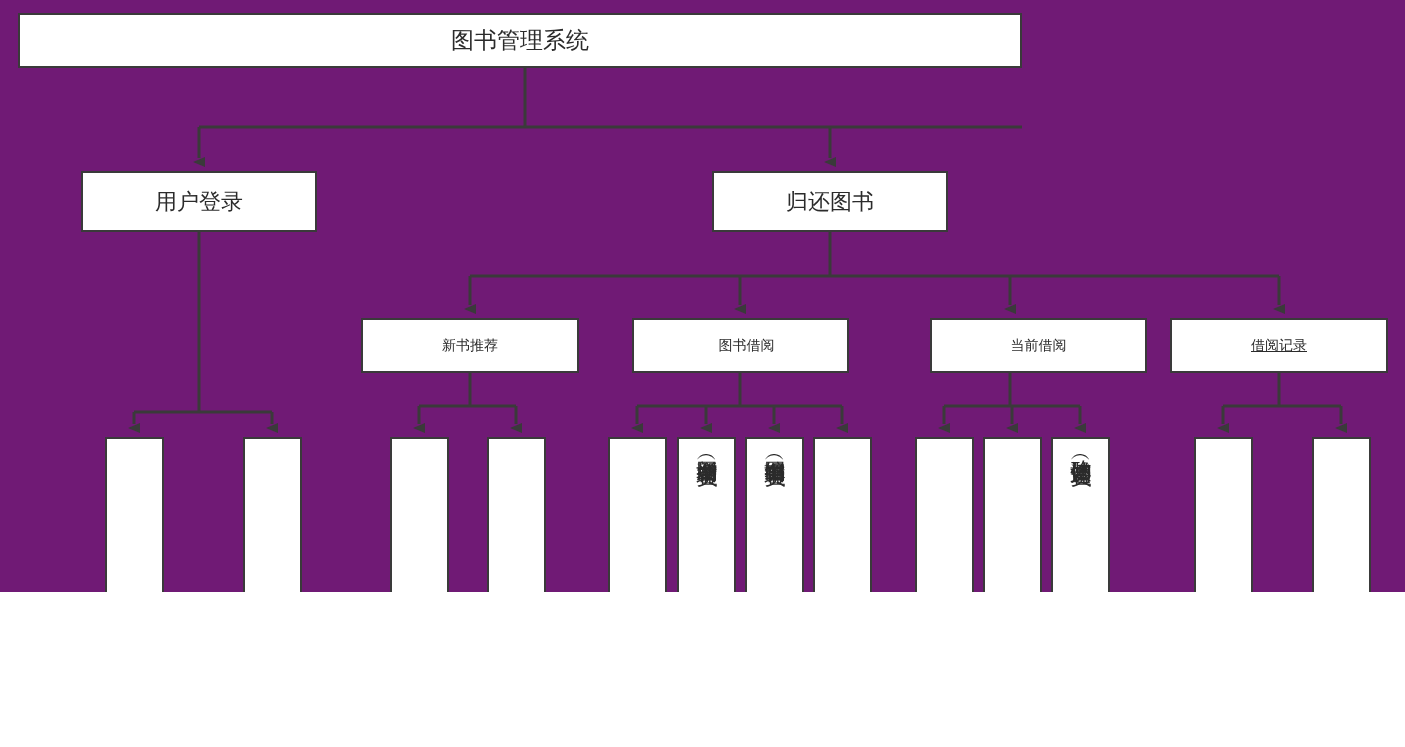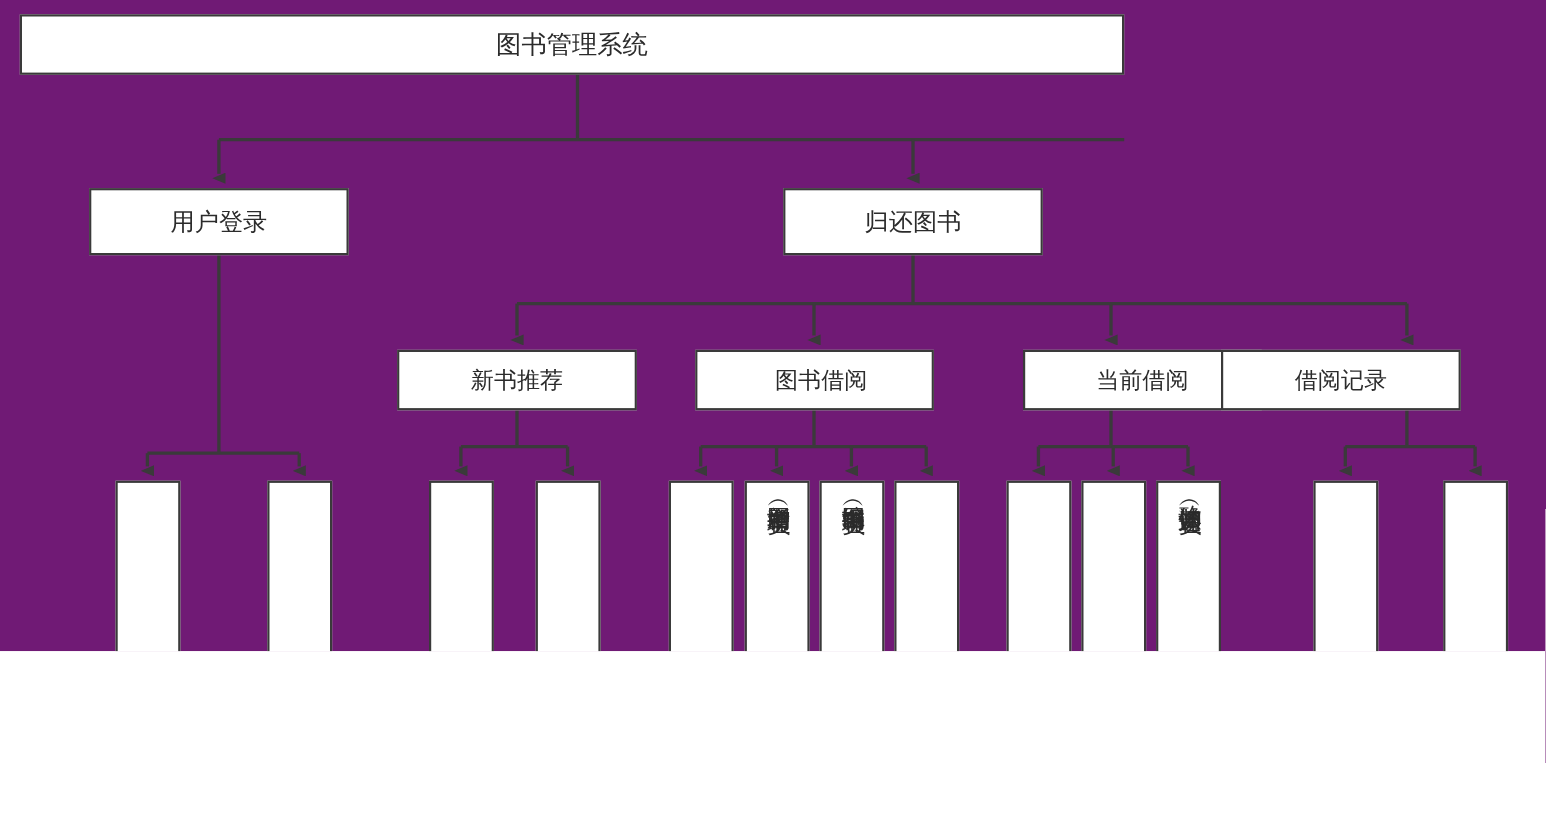--- a/index.html
+++ b/index.html
@@ -28,21 +28,21 @@
     justify-content: center;
     text-align: center;
   }
   .node.root {
     font-size: 23px;
   }
   .node.lvl2 {
     font-size: 22px;
   }
   .node.lvl3 {
-    font-size: 21px;
+    font-size: 14px;
   }
   .leaf {
     position: absolute;
     box-sizing: border-box;
     border: 2px solid #3a3a3a;
     background: #ffffff;
     color: #2b2b2b;
     writing-mode: vertical-rl;
     text-orientation: upright;
     font-size: 21px;
@@ -130,21 +130,21 @@
     </g>
   </svg>
 
   <div id="nodes-layer">
       <div class="node root" style="left: 18px; top: 13px; width: 1004px; height: 55px;">图书管理系统</div>
       <div class="node lvl2" style="left: 81px; top: 171px; width: 236px; height: 61px;">用户登录</div>
       <div class="node lvl2" style="left: 712px; top: 171px; width: 236px; height: 61px;">归还图书</div>
       <div class="node lvl3" style="left: 361px; top: 318px; width: 218px; height: 55px;">新书推荐</div>
       <div class="node lvl3" style="left: 632px; top: 318px; width: 217px; height: 55px; padding-left: 12px;">图书借阅</div>
       <div class="node lvl3" style="left: 930px; top: 318px; width: 217px; height: 55px;">当前借阅</div>
-      <div class="node lvl3" style="left: 1110px; top: 318px; width: 218px; height: 55px;">借阅记录</div>
+      <div class="node lvl3" style="left: 1170px; top: 318px; width: 218px; height: 55px; text-decoration: underline;">借阅记录</div>
       <div class="leaf" style="left: 105px; top: 437px; width: 59px; height: 297px;">用户登录</div>
       <div class="leaf" style="left: 243px; top: 437px; width: 59px; height: 297px;">注销登录</div>
       <div class="leaf" style="left: 390px; top: 437px; width: 59px; height: 297px;">查询图书</div>
       <div class="leaf" style="left: 487px; top: 437px; width: 59px; height: 297px;">借阅图书</div>
       <div class="leaf" style="left: 608px; top: 437px; width: 59px; height: 297px;">查询图书</div>
       <div class="leaf top-align" style="left: 677px; top: 437px; width: 59px; height: 297px;">新增图书（管理员）</div>
       <div class="leaf top-align" style="left: 745px; top: 437px; width: 59px; height: 297px;">编辑图书（管理员）</div>
       <div class="leaf" style="left: 813px; top: 437px; width: 59px; height: 297px;">借阅图书</div>
       <div class="leaf" style="left: 915px; top: 437px; width: 59px; height: 297px;">查询图书</div>
       <div class="leaf" style="left: 983px; top: 437px; width: 59px; height: 297px;">归还图书</div>

